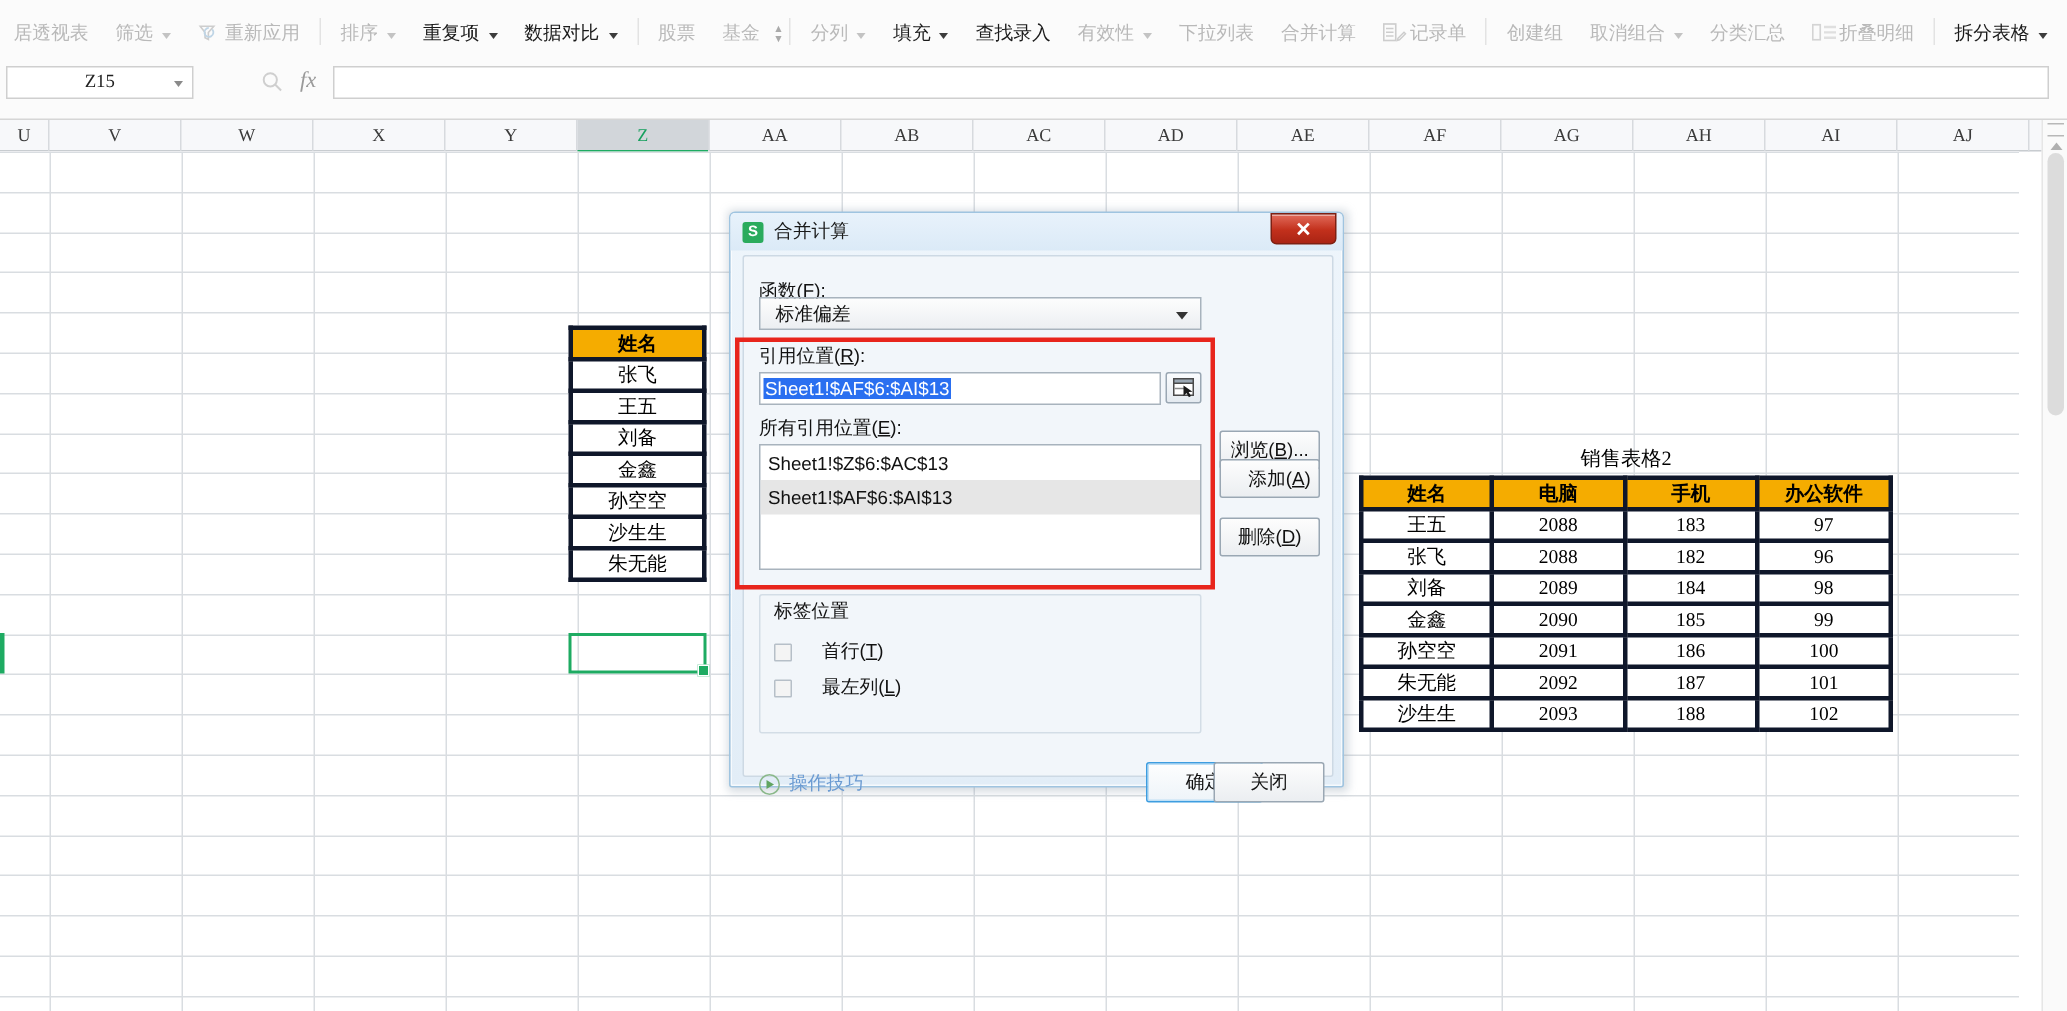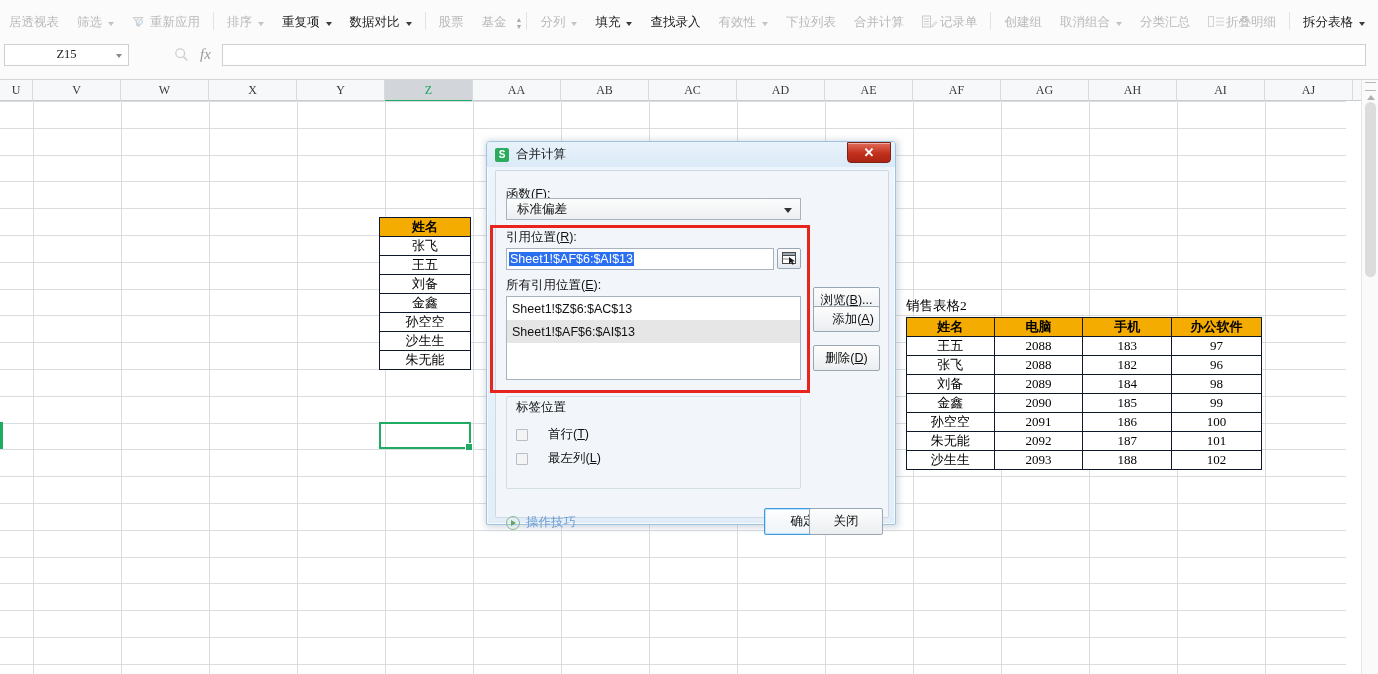--- a/index.html
+++ b/index.html
@@ -120,37 +120,37 @@
   
   .sheet-tbl {
     position: absolute;
     border-collapse: collapse;
     font-size: 13px;
     font-family: "Liberation Serif","DejaVu Serif",serif;
     color: #000;
     background: #fff;
   }
   .sheet-tbl td, .sheet-tbl th {
-    border: 1px solid #0f172a;
+    border: 3px solid #0f172a;
     text-align: center;
     font-weight: normal;
     padding: 0;
     height: 14px;
     background: #fff;
   }
   .sheet-tbl th {
     background: #f5ac00;
     font-weight: bold;
   }
   .tbl-title {
     position: absolute;
     font-size: 13.5px;
     font-family: "Liberation Serif","DejaVu Serif",serif;
     color: #000;
-    text-align: left;
+    text-align: center;
   }
 
   
   .activecell {
     position: absolute;
     border: 2px solid #1eab62;
     background: transparent;
   }
   .activecell::after {
     content:''; position:absolute; right:-4px; bottom:-4px;

